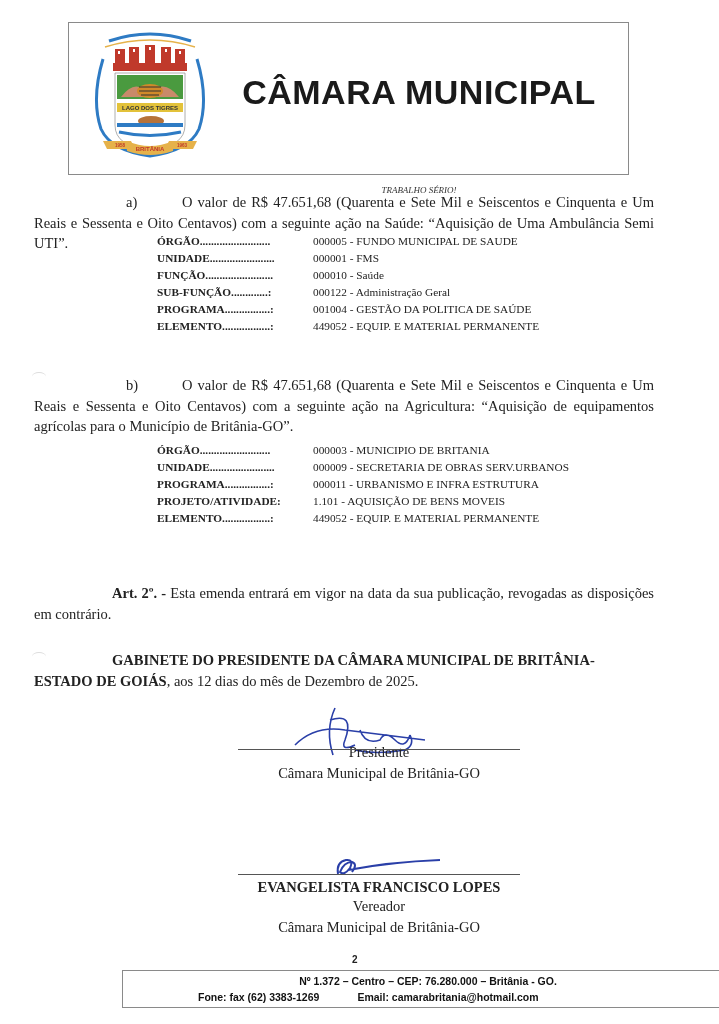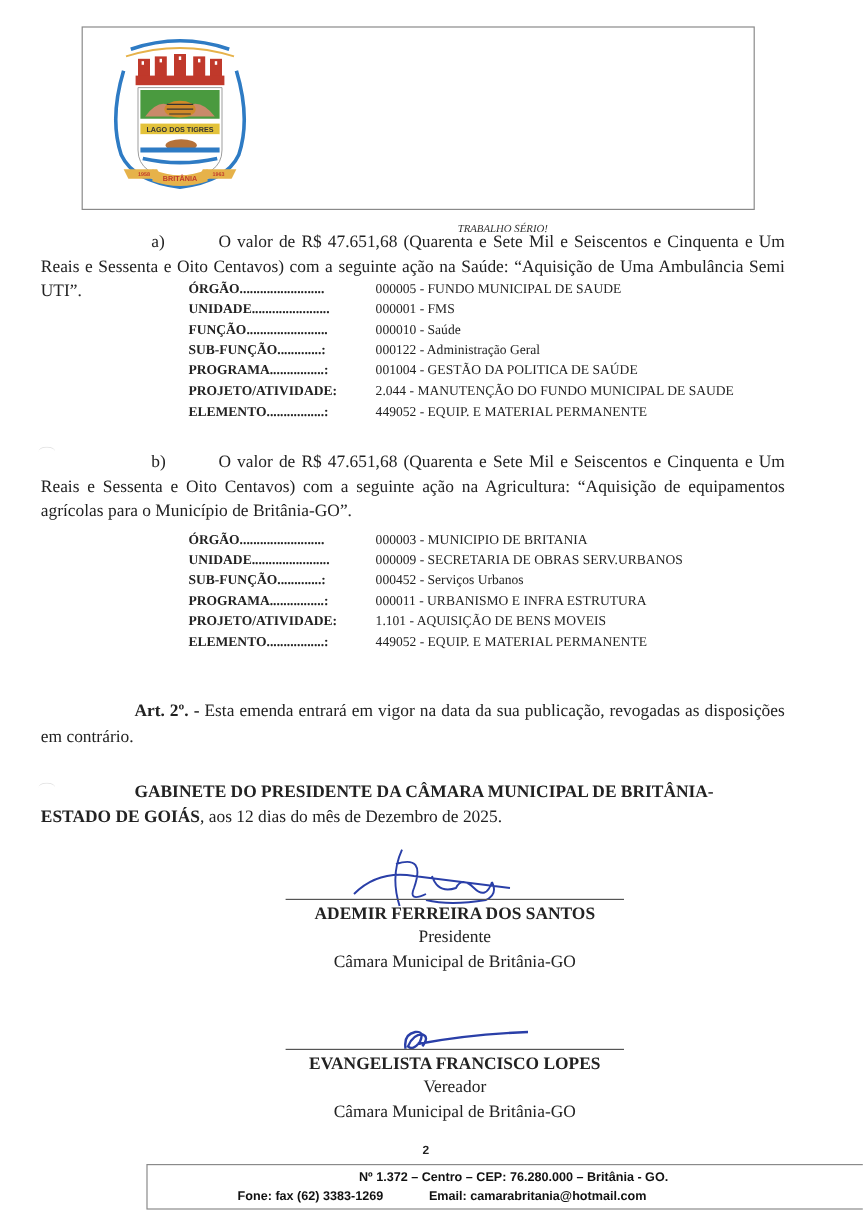--- a/index.html
+++ b/index.html
@@ -86,68 +86,66 @@
     <ellipse cx="60" cy="92" rx="13" ry="5" fill="#b5723a"></ellipse>
     <path d="M26 96 H92" stroke="#2e7bc4" stroke-width="4"></path>
     <path d="M28 103 Q59 110 90 103" stroke="#2e7bc4" stroke-width="3" fill="none"></path>
     <path d="M12 112 H40 L44 120 H16 Z" fill="#e6b24a"></path>
     <path d="M78 112 H106 L102 120 H74 Z" fill="#e6b24a"></path>
     <path d="M36 112 Q59 122 82 112 L82 122 Q59 130 36 122 Z" fill="#e6b24a"></path>
     <text x="24" y="118" font-size="4.5" font-family="Liberation Sans, sans-serif" font-weight="bold" fill="#c0392b">1958</text>
     <text x="86" y="118" font-size="4.5" font-family="Liberation Sans, sans-serif" font-weight="bold" fill="#c0392b">1963</text>
     <text x="59" y="122" font-size="6" font-family="Liberation Sans, sans-serif" font-weight="bold" text-anchor="middle" fill="#c0392b">BRITÂNIA</text>
   </svg>
+  <div class="title l1">CÂMARA MUNICIPAL</div>
   <div class="motto">TRABALHO SÉRIO!</div>
 </div>
 
 <div class="para" style="top:192px;">
   <span class="item-label">a)</span><span>O valor de R$ 47.651,68 (Quarenta e Sete Mil e Seiscentos e Cinquenta e Um Reais e</span>
   <span>Sessenta e Oito Centavos) com a seguinte ação na Saúde: “Aquisição de Uma Ambulância Semi UTI”.</span>
 </div>
 <div class="budget" style="top:233px;">
   <div class="row"><span class="k">ÓRGÃO.........................</span><span class="v">000005 - FUNDO MUNICIPAL DE SAUDE</span></div>
   <div class="row"><span class="k">UNIDADE.......................</span><span class="v">000001 - FMS</span></div>
   <div class="row"><span class="k">FUNÇÃO........................</span><span class="v">000010 - Saúde</span></div>
   <div class="row"><span class="k">SUB-FUNÇÃO.............:</span><span class="v">000122 - Administração Geral</span></div>
   <div class="row"><span class="k">PROGRAMA................:</span><span class="v">001004 - GESTÃO DA POLITICA DE SAÚDE</span></div>
-  <div class="row"><span class="k">PROJETO/ATIVIDADE:</span><span class="v">2.044 - MANUTENÇÃO DO FUNDO MUNICIPAL DE  SAUDE</span></div>
   <div class="row"><span class="k">ELEMENTO.................:</span><span class="v">449052 - EQUIP. E MATERIAL PERMANENTE</span></div>
 </div>
 
 <div class="scan-mark" style="left:32px; top:372px;"></div>
 
 <div class="para" style="top:375px;">
   <span class="item-label">b)</span><span>O valor de R$ 47.651,68 (Quarenta e Sete Mil e Seiscentos e Cinquenta e Um Reais e</span>
   <span>Sessenta e Oito Centavos) com a seguinte ação na Agricultura: “Aquisição de equipamentos agrícolas para o Município de Britânia-GO”.</span>
 </div>
 <div class="budget" style="top:442px;">
   <div class="row"><span class="k">ÓRGÃO.........................</span><span class="v">000003 - MUNICIPIO DE BRITANIA</span></div>
   <div class="row"><span class="k">UNIDADE.......................</span><span class="v">000009 - SECRETARIA DE OBRAS SERV.URBANOS</span></div>
-  <div class="row"><span class="k">SUB-FUNÇÃO.............:</span><span class="v">000452 - Serviços Urbanos</span></div>
   <div class="row"><span class="k">PROGRAMA................:</span><span class="v">000011 - URBANISMO E INFRA ESTRUTURA</span></div>
   <div class="row"><span class="k">PROJETO/ATIVIDADE:</span><span class="v">1.101 - AQUISIÇÃO DE BENS MOVEIS</span></div>
   <div class="row"><span class="k">ELEMENTO.................:</span><span class="v">449052 - EQUIP. E MATERIAL PERMANENTE</span></div>
 </div>
 
 <div class="para" style="top:583px;">
   <span style="display:inline-block; width:78px;"></span><span class="bold">Art. 2º. -</span><span> Esta emenda entrará em vigor na data da sua publicação, revogadas as disposições em contrário.</span>
 </div>
 
 <div class="scan-mark" style="left:32px; top:652px;"></div>
 
 <div class="para" style="top:650px; text-align:left;">
   <span style="display:inline-block; width:78px;"></span><span class="bold">GABINETE DO PRESIDENTE DA CÂMARA MUNICIPAL DE BRITÂNIA- ESTADO DE GOIÁS</span><span>, aos 12  dias do mês de Dezembro de 2025.</span>
 </div>
 
 <svg class="signature-svg" style="left:285px; top:700px;" width="160" height="60" viewBox="0 0 160 60">
   <path d="M10 45 Q30 25 60 30 Q100 35 140 40 M50 8 Q40 30 48 55 M45 20 Q70 12 60 40 Q55 52 70 45 M75 30 Q80 45 95 40 Q100 30 110 40 Q120 50 125 35 M125 35 Q130 45 120 50 Q90 55 70 50" stroke="#2a3fa8" stroke-width="1.6" fill="none"></path>
 </svg>
 <div class="sig" style="top:742px;">
   <div class="line" style="top:7px;"></div>
-  <div class="name" style="margin-top:12px;">ADEMIR FERREIRA DOS SANTOS</div>
   <div class="sub">Presidente</div>
   <div class="sub">Câmara Municipal de Britânia-GO</div>
 </div>
 
 <svg class="signature-svg" style="left:330px; top:856px;" width="120" height="24" viewBox="0 0 120 24">
   <path d="M8 18 Q6 6 16 4 Q24 3 20 12 Q14 20 10 16 Q14 6 22 6 Q28 8 22 16 M18 14 Q60 6 110 4" stroke="#2a3fa8" stroke-width="2" fill="none"></path>
 </svg>
 <div class="sig" style="top:867px;">
   <div class="line" style="top:7px;"></div>
   <div class="name" style="margin-top:12px;">EVANGELISTA FRANCISCO LOPES</div>

